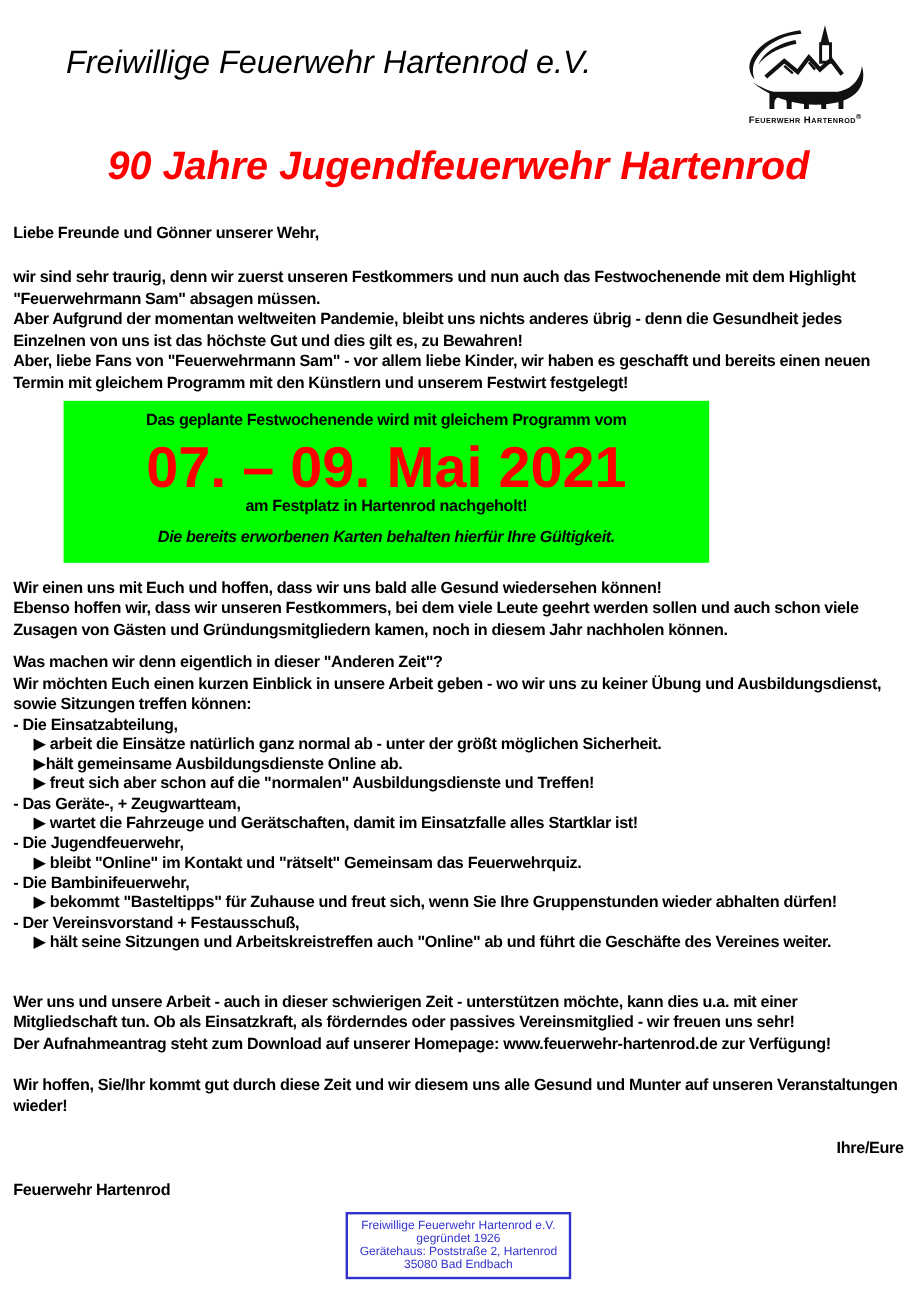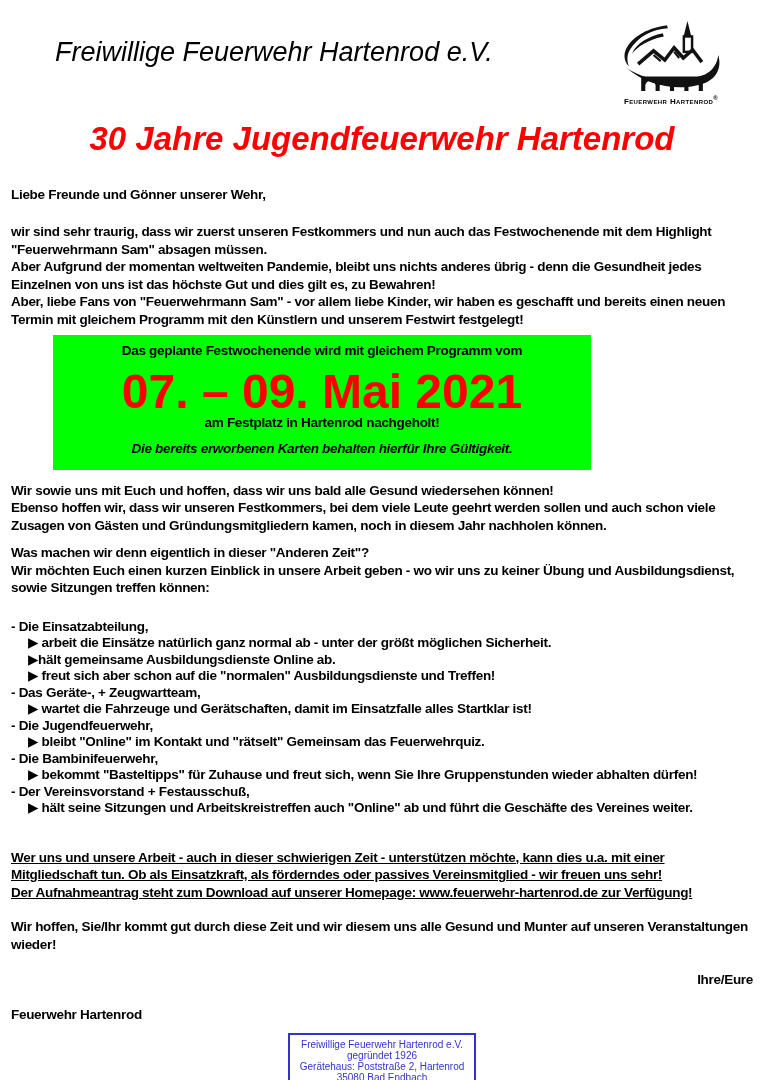--- a/index.html
+++ b/index.html
@@ -21,34 +21,34 @@
 
   
   .title{margin:14px 0 0 0;text-align:center;color:#ff0000;font-style:italic;font-weight:bold;font-size:33px;line-height:38px;letter-spacing:0;}
 
   
   .salutation{margin-top:28px;}
   .para{margin-top:17px;}
   .mt20{margin-top:20px;}
   .mt12{margin-top:12px;}
   .mt10{margin-top:10px;}
-  .mt32{margin-top:32px;text-decoration:underline;}
+  .mt32{margin-top:32px;}
   .mt18{margin-top:18px;text-align:right;}
 
   
   .announcement{
     background:#00ff00;margin:7px 0 0 42px;width:538px;box-sizing:border-box;
     text-align:center;padding:7px 8px 12px 8px;
   }
   .a-date{color:#ff0000;font-size:48px;line-height:44px;margin-top:10px;letter-spacing:0;}
   .a-loc{}
   .a-tickets{margin-top:9px;font-style:italic;}
 
   
-  .list{line-height:16.5px;margin-top:22px;}
+  .list{line-height:16.5px;}
   .list .sub{padding-left:17px;}
 
   
   .footer-wrap{text-align:center;margin-top:10px;}
   .footer-box{
     display:inline-block;border:2px solid #3333cc;color:#3333cc;
     font-weight:normal;font-size:10px;line-height:11px;letter-spacing:0;
     padding:4px 10px;text-align:center;
   }
 </style>
@@ -72,39 +72,39 @@
         <path d="M33,34 L40,40 M53,31 L58,37" stroke="#111" stroke-width="2"></path>
 
         <path d="M7,47 C27,60 57,63 83,53 C91,49 95,42 96,34 C100,48 93,58 81,62 C57,70 27,64 7,47 Z" fill="#111"></path>
 
         <path d="M21,55 v14 h4 v-5 a5,5 0 0 1 10,0 v5 h4 v-5 a5,5 0 0 1 10,0 v5 h4 v-5 a5,5 0 0 1 10,0 v5 h4 v-5 a5,5 0 0 1 10,0 v5 h4 v-14 Z" fill="#111"></path>
       </svg>
       <div class="logo-caption"><span>Feuerwehr Hartenrod</span><span class="reg">®</span></div>
     </div>
   </div>
 
-  <h1 class="title">30 Jahre Jugendfeuerwehr Hartenrod</h1>
+  <h1 class="title">90 Jahre Jugendfeuerwehr Hartenrod</h1>
 
   <div class="salutation">Liebe Freunde und Gönner unserer Wehr,</div>
 
   <div class="para mt20">
-    <div>wir sind sehr traurig, dass wir zuerst unseren Festkommers und nun auch das Festwochenende mit dem Highlight "Feuerwehrmann Sam" absagen müssen.</div>
+    <div>wir sind sehr traurig, denn wir zuerst unseren Festkommers und nun auch das Festwochenende mit dem Highlight "Feuerwehrmann Sam" absagen müssen.</div>
     <div>Aber Aufgrund der momentan weltweiten Pandemie, bleibt uns nichts anderes übrig - denn die Gesundheit jedes Einzelnen von uns ist das höchste Gut und dies gilt es, zu Bewahren!</div>
     <div>Aber, liebe Fans von "Feuerwehrmann Sam" - vor allem liebe Kinder, wir haben es geschafft und bereits einen neuen Termin mit gleichem Programm mit den Künstlern und unserem Festwirt festgelegt!</div>
   </div>
 
   <div class="announcement">
     <div class="a-line">Das geplante Festwochenende wird mit gleichem Programm vom</div>
     <div class="a-date">07. – 09. Mai 2021</div>
     <div class="a-line a-loc">am Festplatz in Hartenrod nachgeholt!</div>
     <div class="a-line a-tickets">Die bereits erworbenen Karten behalten hierfür Ihre Gültigkeit.</div>
   </div>
 
   <div class="para mt12">
-    <div>Wir sowie uns mit Euch und hoffen, dass wir uns bald alle Gesund wiedersehen können!</div>
+    <div>Wir einen uns mit Euch und hoffen, dass wir uns bald alle Gesund wiedersehen können!</div>
     <div>Ebenso hoffen wir, dass wir unseren Festkommers, bei dem viele Leute geehrt werden sollen und auch schon viele Zusagen von Gästen und Gründungsmitgliedern kamen, noch in diesem Jahr nachholen können.</div>
   </div>
 
   <div class="para mt10">
     <div>Was machen wir denn eigentlich in dieser "Anderen Zeit"?</div>
     <div>Wir möchten Euch einen kurzen Einblick in unsere Arbeit geben - wo wir uns zu keiner Übung und Ausbildungsdienst, sowie Sitzungen treffen können:</div>
   </div>
 
   <div class="list">
     <div>- Die Einsatzabteilung,</div>

